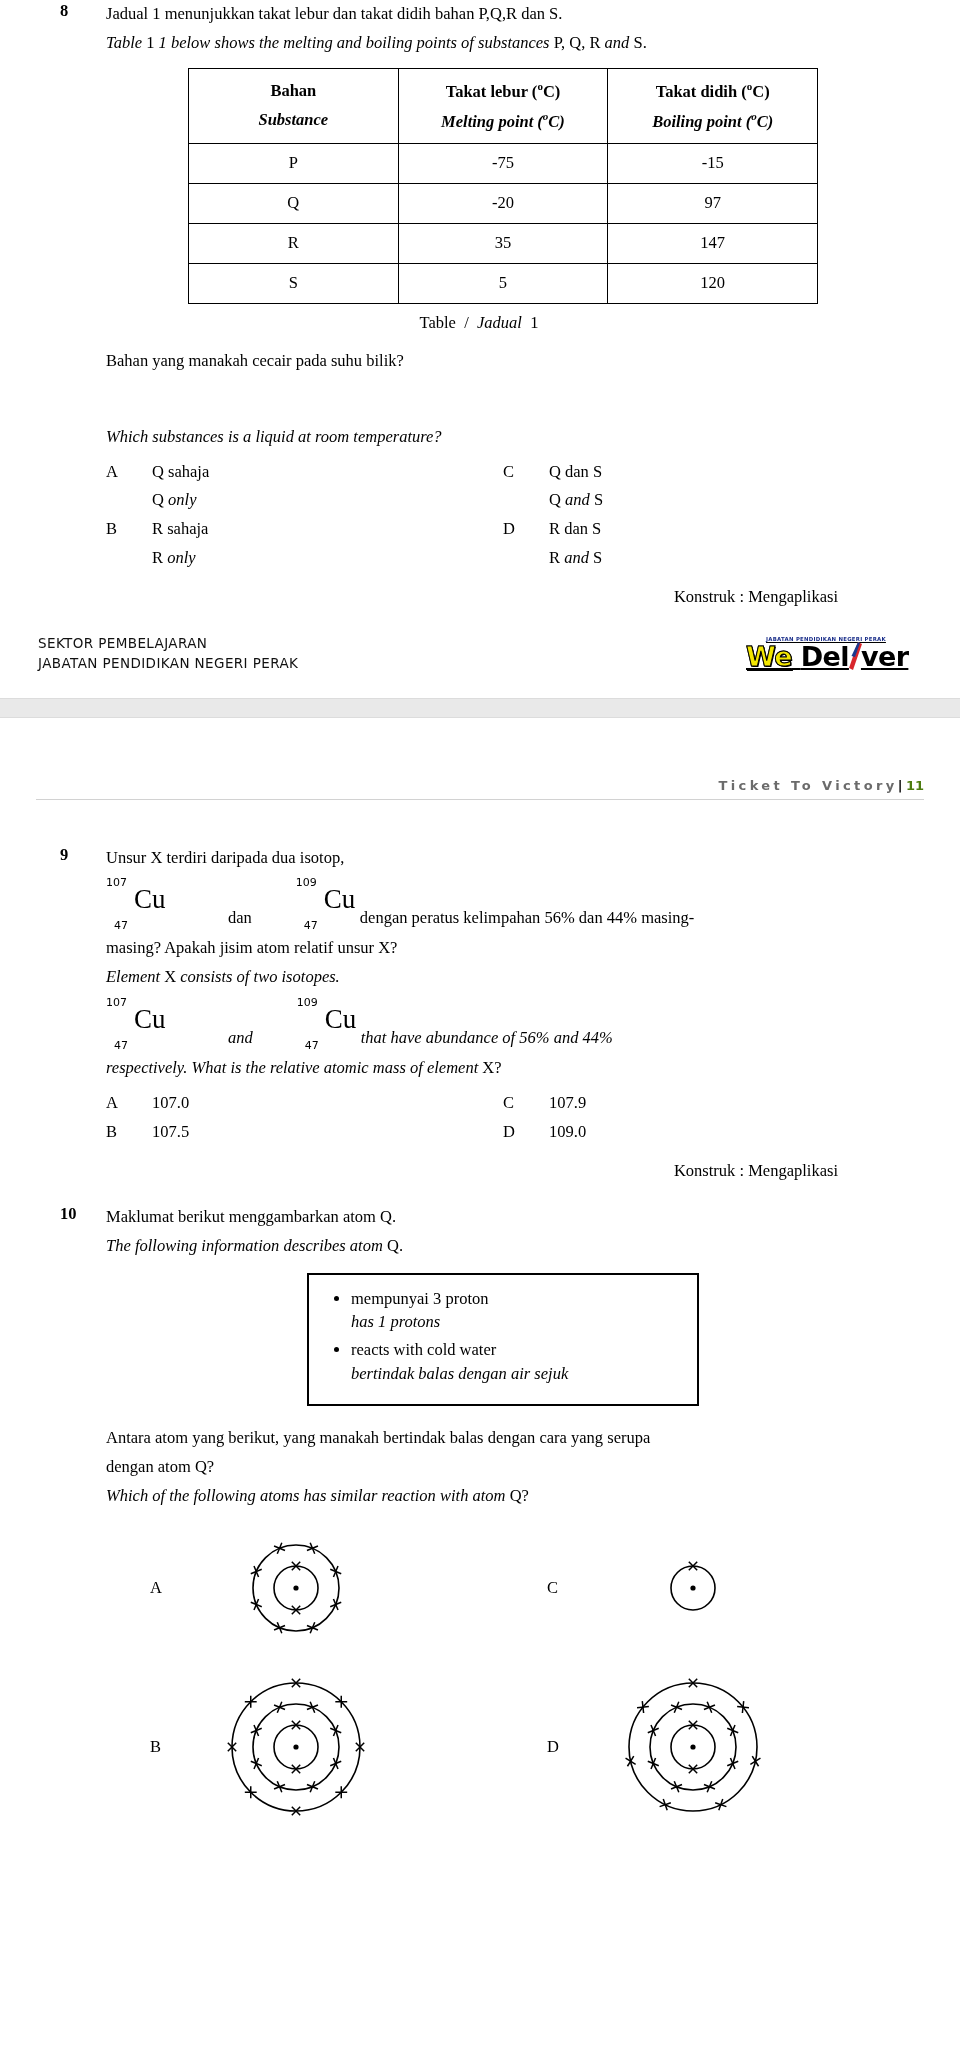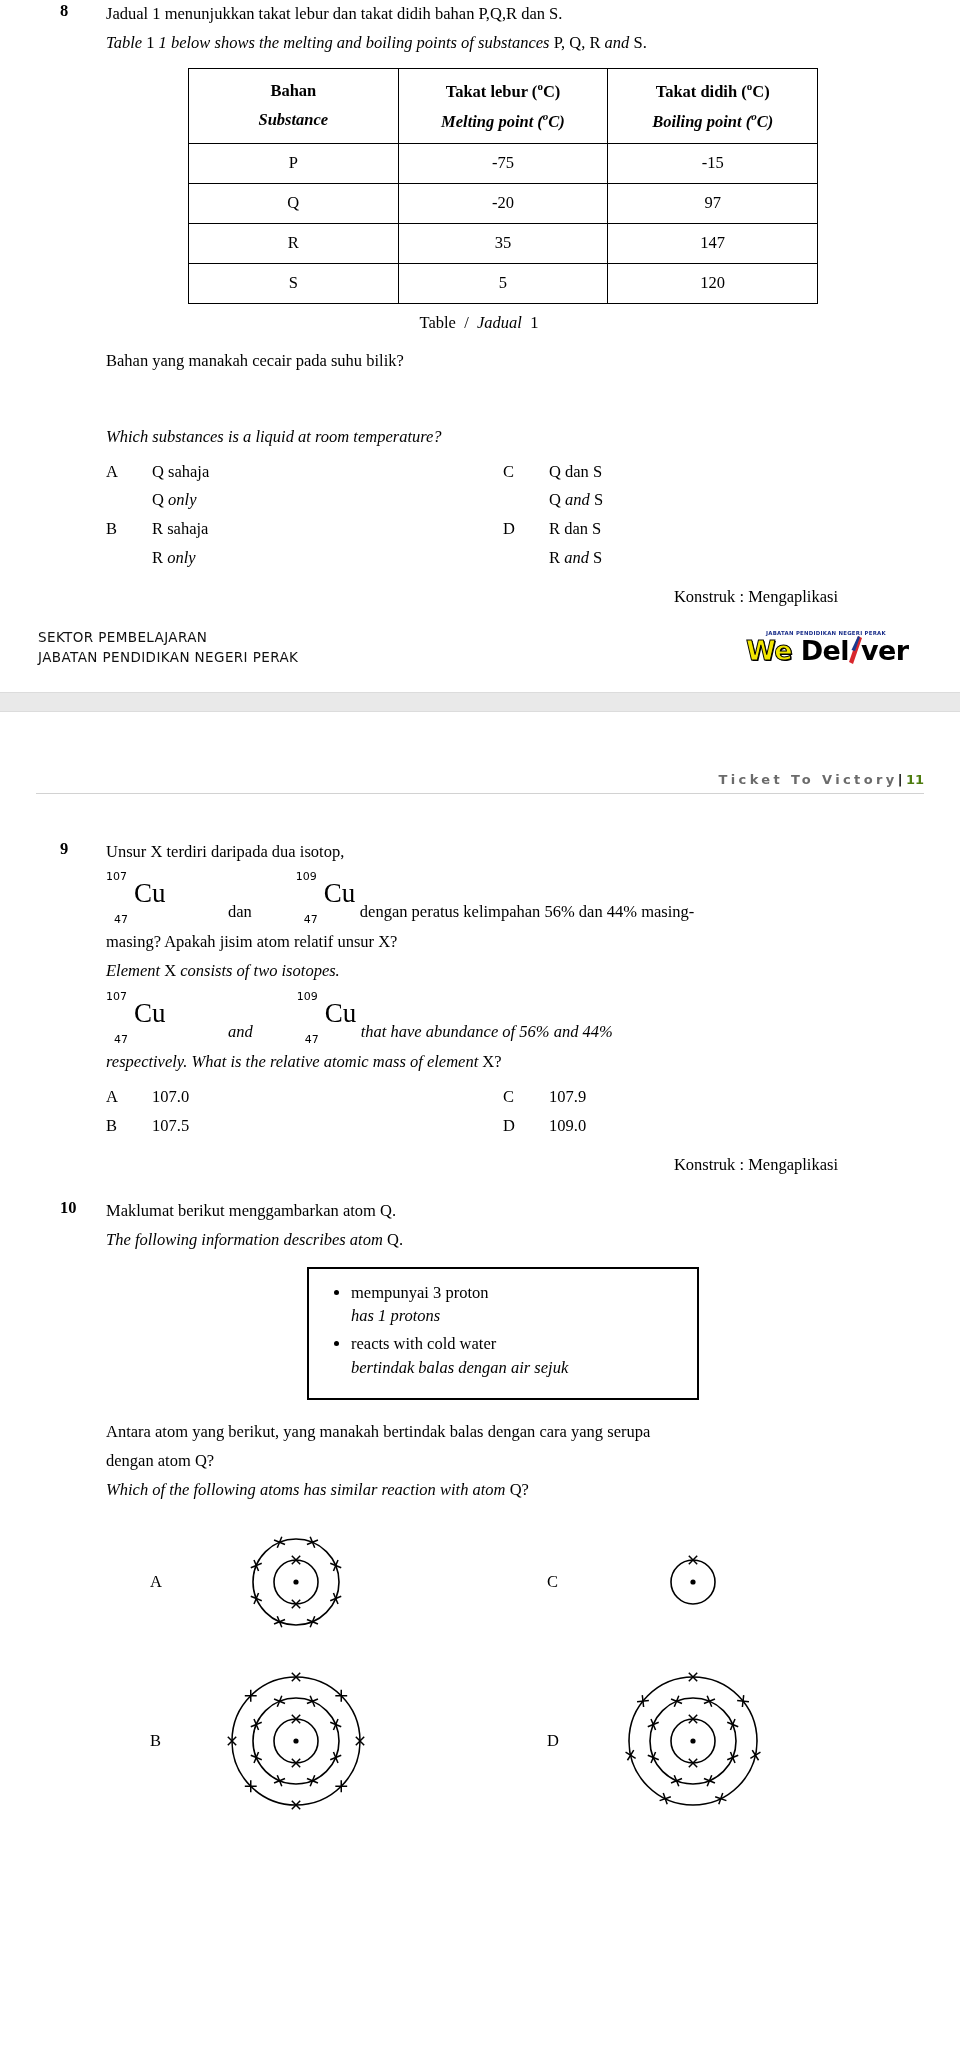--- a/index.html
+++ b/index.html
@@ -43,23 +43,23 @@
 
   
   .opts{margin-top:6px;}
   .opt-line{display:flex;font-size:16.5px;line-height:1.75;}
   .opt-half{display:flex;flex:0 0 50%;}
   .opt-letter{flex:0 0 46px;}
   .opt-text{flex:1 1 auto;}
   .konstruk{text-align:right;font-size:16.5px;margin-top:14px;padding-right:62px;}
 
   
-  .footer{display:flex;align-items:center;justify-content:space-between;margin-top:20px;padding:0 54px 0 38px;}
+  .footer{display:flex;align-items:center;justify-content:space-between;margin-top:26px;padding:0 54px 0 38px;}
   .foot-text{font-family:"DejaVu Sans", sans-serif;font-size:13.5px;letter-spacing:.4px;line-height:1.5;color:#111;}
-  .logo{position:relative;width:160px;text-align:center;}
+  .logo{position:relative;width:160px;text-align:center;text-decoration:underline;}
   .logo-top{font-family:"DejaVu Sans", sans-serif;font-weight:bold;font-size:5.4px;letter-spacing:.25px;color:#1b2f8a;white-space:nowrap;margin-bottom:1px;}
   .logo-main{font-family:"DejaVu Sans", sans-serif;font-weight:bold;font-size:27px;line-height:1;letter-spacing:-.6px;white-space:nowrap;}
   .logo-we{color:#f2e600;-webkit-text-stroke:1px #000;text-shadow:1px 1px 0 #000;}
   .logo-del{color:#000;}
   .logo-ver{color:#000;}
   .logo-slash{display:inline-block;width:12px;height:26px;vertical-align:-4px;position:relative;}
   .logo-slash svg{position:absolute;left:-4px;top:-2px;}
 
   
   .page-gap{height:18px;background:#e9e9e9;border-top:1px solid #dcdcdc;border-bottom:1px solid #dcdcdc;margin-top:24px;}

